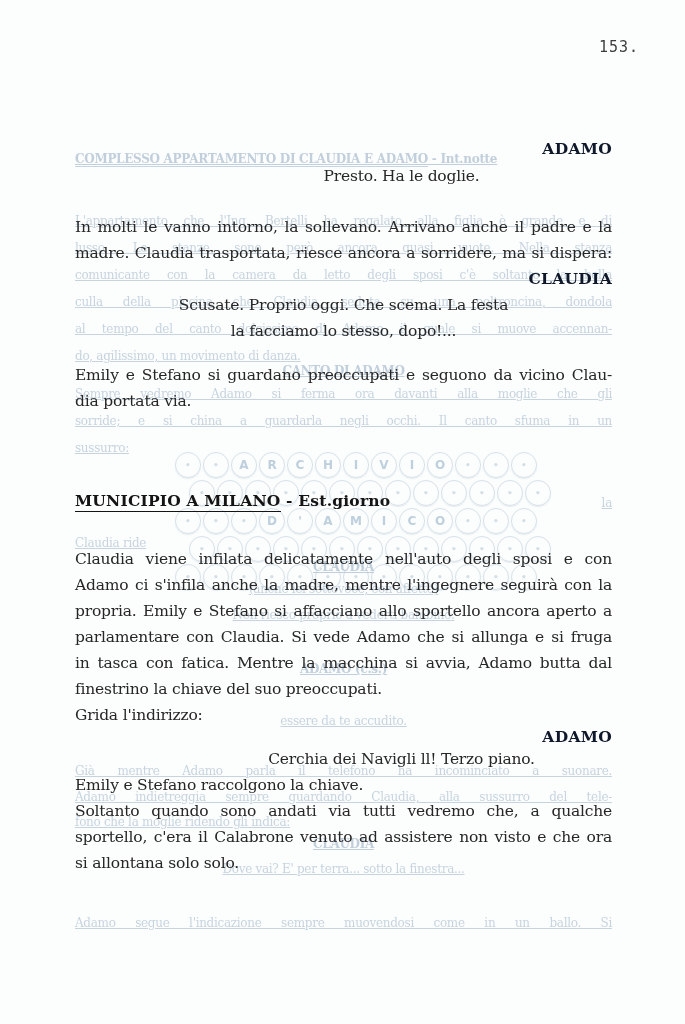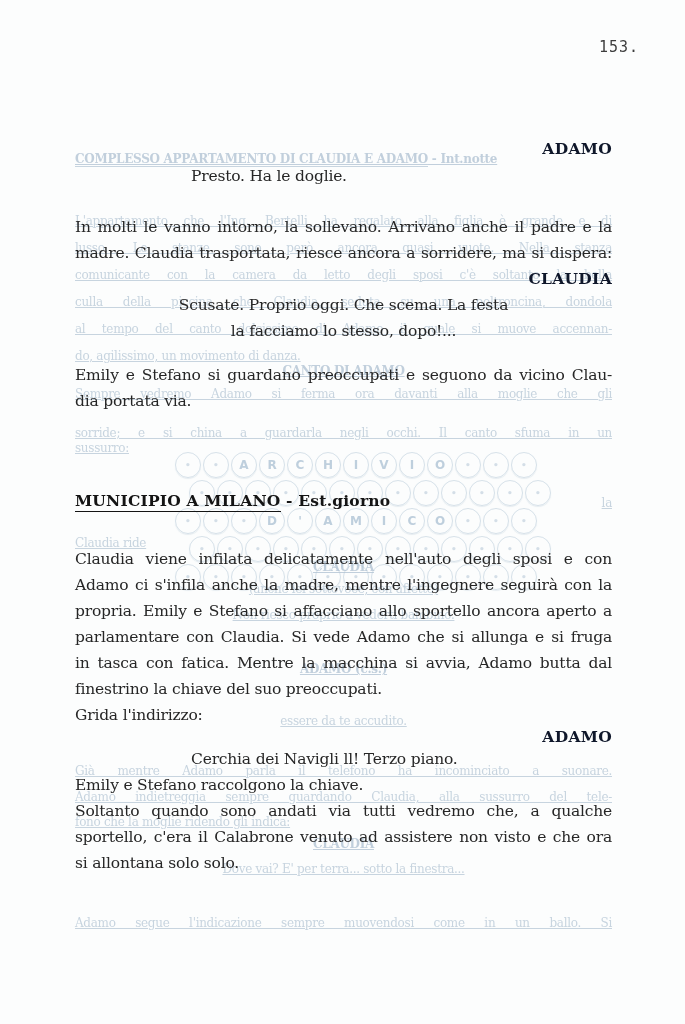--- a/index.html
+++ b/index.html
@@ -24,21 +24,21 @@
   .content, .bleed-layer {
     position:absolute; left:75px; top:0; width:537px; height:1024px;
   }
   .ln {
     position:absolute; left:0; width:100%;
     font-size:15.5px; line-height:22px; letter-spacing:-0.2px;
     color:#262626; white-space:nowrap;
   }
   .ln.just { white-space:normal; text-align:justify; text-align-last:justify; }
   .ln.center { text-align:center; }
-  .ln.ind { padding-left:116px; }
+  .ln.ind { padding-left:116px;text-align:center; }
   .ln.cue { text-align:right; font-weight:bold; color:#0f172a; letter-spacing:0.3px; }
   .ln.sh { font-weight:bold; color:#141414; letter-spacing:0.2px; }
   .u { border-bottom:1.7px solid #141414; padding-bottom:1px; }
   
   .bleed-layer { pointer-events:none; }
   .bl {
     position:absolute; left:0; width:100%;
     font-size:12px; line-height:22px; letter-spacing:-0.3px;
     color:#c7d4df; white-space:nowrap;text-decoration:underline;
   }
@@ -76,21 +76,21 @@
   <div class="bleed-layer">
     <div class="bl b" style="top:148px"><span class="u2">COMPLESSO APPARTAMENTO DI CLAUDIA E ADAMO</span><span> - Int.notte</span></div>
     <div class="bl just" style="top:210px">L'appartamento che l'Ing. Bertelli ha regalato alla figlia è grande e di</div>
     <div class="bl just" style="top:237px">lusso. Le stanze sono però ancora quasi vuote. Nella stanza</div>
     <div class="bl just" style="top:264px">comunicante con la camera da letto degli sposi c'è soltanto la bella</div>
     <div class="bl just" style="top:291px">culla della piccina che Claudia, seduta su una poltroncina, dondola</div>
     <div class="bl just" style="top:318px">al tempo del canto dolcissimo di Adamo il quale si muove accennan-</div>
     <div class="bl" style="top:345px">do, agilissimo, un movimento di danza.</div>
     <div class="bl center b" style="top:360px">CANTO DI ADAMO</div>
     <div class="bl just" style="top:383px">Sempre vedremo Adamo si ferma ora davanti alla moglie che gli</div>
-    <div class="bl just" style="top:422px">sorride; e si china a guardarla negli occhi. Il canto sfuma in un</div>
+    <div class="bl just" style="top:410px">sorride; e si china a guardarla negli occhi. Il canto sfuma in un</div>
     <div class="bl" style="top:437px">sussurro:</div>
     <div class="bl right" style="top:492px">la</div>
     <div class="bl" style="top:532px">Claudia ride</div>
     <div class="bl center b" style="top:556px">CLAUDIA</div>
     <div class="bl center" style="top:578px">(anche lei sottovoce, con affetto)</div>
     <div class="bl center" style="top:604px">Non riesco proprio a vederti bambino.</div>
     <div class="bl center b" style="top:658px">ADAMO (c.s.)</div>
     <div class="bl center" style="top:710px">essere da te accudito.</div>
     <div class="bl just" style="top:760px">Già mentre Adamo parla il telefono ha incominciato a suonare.</div>
     <div class="bl just" style="top:786px">Adamo indietreggia sempre guardando Claudia, alla sussurro del tele-</div>

